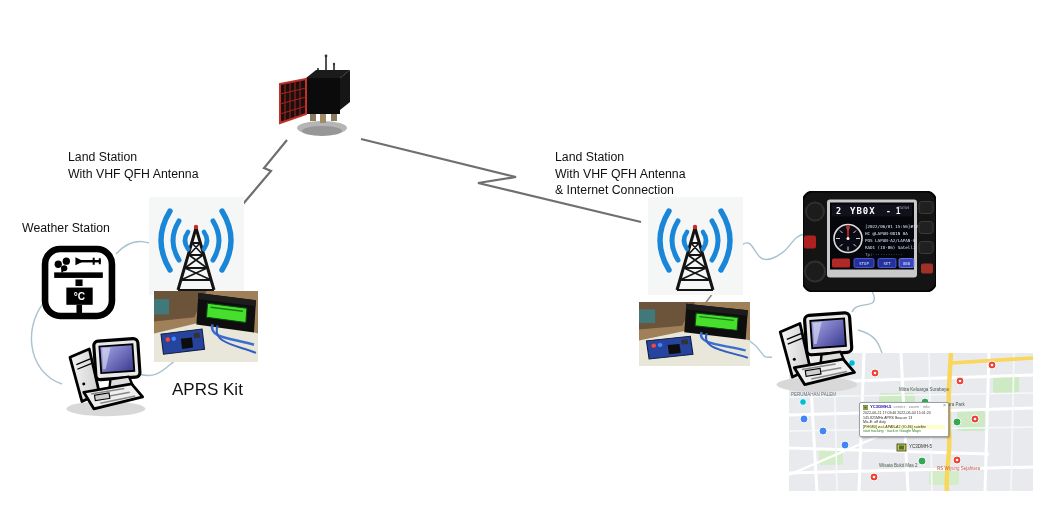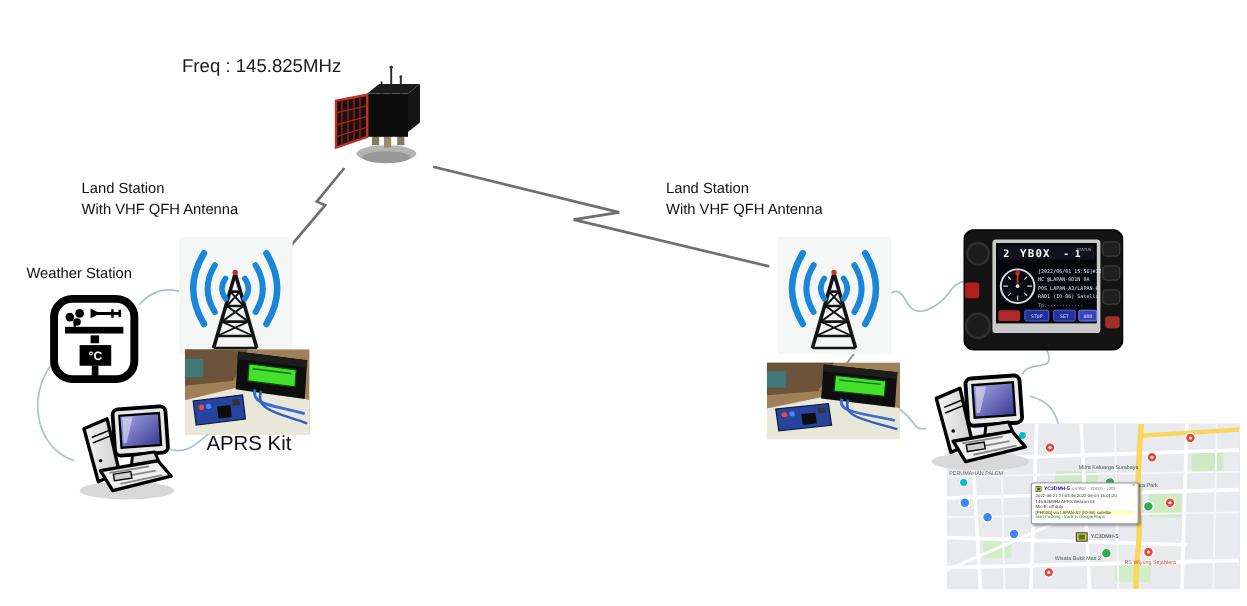--- a/index.html
+++ b/index.html
@@ -104,21 +104,20 @@
     <path d="M211,287 L202,301" stroke="#8a8a8a" stroke-width="1.5" fill="none"></path>
     <path d="M716,289 L704,305" stroke="#8a8a8a" stroke-width="1.5" fill="none"></path>
     <path d="M739,247 C757,231 751,267 773,258 C793,250 790,236 805,234" stroke="#a9c2ce" stroke-width="1.4" fill="none"></path>
     <path d="M872,291 C882,312 857,299 852,312" stroke="#a9c2ce" stroke-width="1.4" fill="none"></path>
     <path d="M750,341 C765,352 760,359 772,357" stroke="#a9c2ce" stroke-width="1.4" fill="none"></path>
     <path d="M858,330 C884,337 878,352 887,363" stroke="#a9c2ce" stroke-width="1.4" fill="none"></path>
   </svg>
 
 
   <div class="abs sat-label" style="left:108px;top:44px;width:220px;">
-    <div>Freq : 145.825MHz</div>
   </div>
 
   <svg class="abs" style="left:268px;top:52px;" width="90" height="98" viewBox="0 0 90 98">
     <path d="M58,4 L58,26 M66,12 L66,26 M50,16 L50,26" stroke="#2a2a2a" stroke-width="1.6"></path>
     <circle cx="58" cy="4" r="1.4" fill="#333"></circle>
       <circle cx="66" cy="12" r="1.2" fill="#333"></circle>
     <ellipse cx="54" cy="76" rx="25" ry="7" fill="#b5b5b5"></ellipse>
     <ellipse cx="54" cy="79" rx="20" ry="5" fill="#979797"></ellipse>
     <rect x="42" y="60" width="6" height="9" fill="#8a7a5e"></rect>
     <rect x="52" y="61" width="6" height="10" fill="#a18a64"></rect>
@@ -157,25 +156,26 @@
     <rect x="35" y="59" width="5.5" height="9" fill="#000"></rect>
   </svg>
 
   <svg class="abs" style="left:58px;top:326px;" width="92" height="92" viewBox="0 0 100 100">
     <use href="#pc-g"></use>
   </svg>
 
   <svg class="abs" style="left:154px;top:291px;" width="104" height="71" viewBox="0 0 103 70" preserveAspectRatio="none">
     <use href="#kit-g"></use>
   </svg>
-  <div class="abs kit-label" style="left:172px;top:360px;">APRS Kit</div>
+  <div class="abs kit-label" style="left:172px;top:380px;">APRS Kit</div>
 
   <div class="abs caption" style="left:555px;top:149px;width:190px;">
     <div>Land Station</div>
     <div>With VHF QFH Antenna</div>
+    <div>&amp; Internet Connection</div>
   </div>
 
   <svg class="abs" style="left:648px;top:197px;" width="95" height="98" viewBox="0 0 95 98">
     <use href="#antenna-g"></use>
   </svg>
 
   <svg class="abs" style="left:639px;top:302px;" width="111" height="64" viewBox="0 0 103 70" preserveAspectRatio="none">
     <use href="#kit-g"></use>
   </svg>
 

